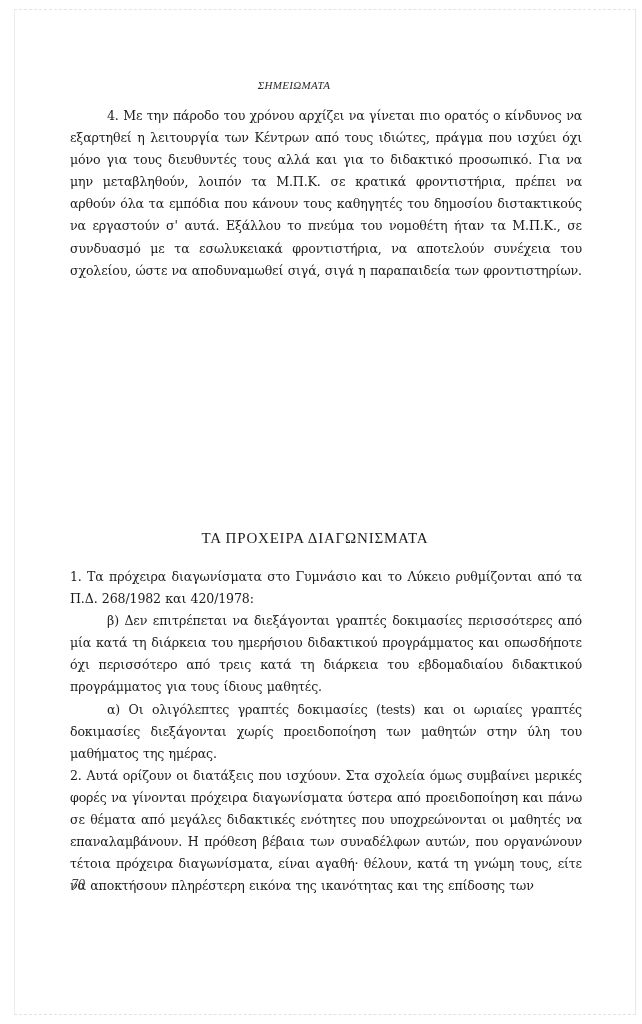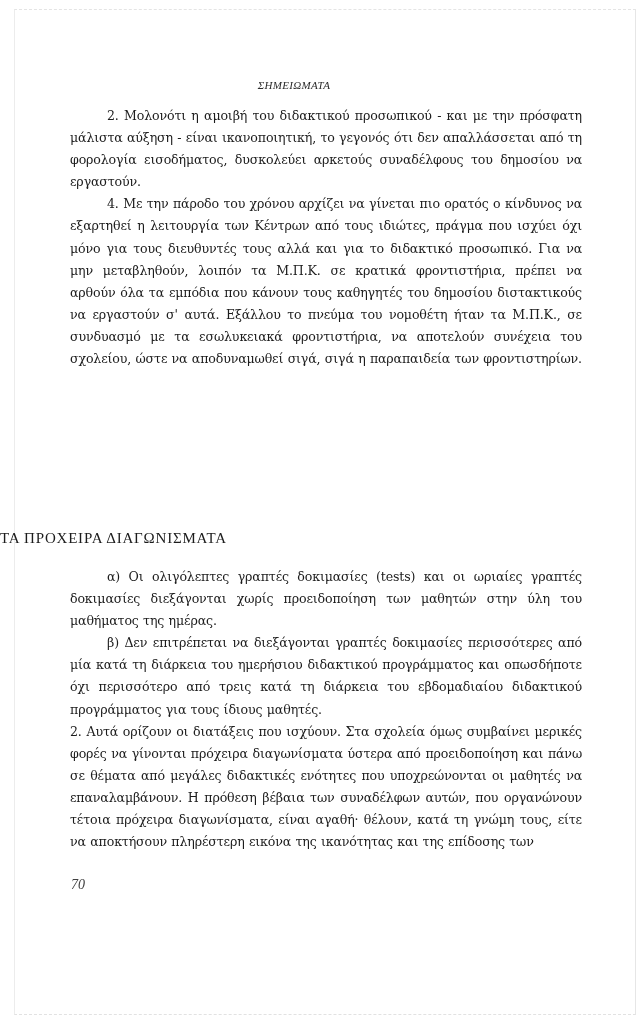--- a/index.html
+++ b/index.html
@@ -56,21 +56,21 @@
     .text-block p.indent {
       text-indent: 37px;
     }
     #block-notes { top: 105px; }
     #block-section { top: 566px; }
     .section-title {
       position: absolute;
       top: 530px;
       left: 0;
       width: 630px;
-      text-align: left;
+      text-align: center;
       font-family: "Liberation Serif", serif;
       font-size: 15px;
       letter-spacing: 0.8px;
       color: #1c1c1c;
     }
     .page-number {
       position: absolute;
       top: 877px;
       left: 71px;
       font-family: "Liberation Serif", serif;
@@ -80,25 +80,25 @@
     }
   </style>
 </head>
 <body>
 
 <div class="page-edge"></div>
 
 <div class="running-head">ΣΗΜΕΙΩΜΑΤΑ</div>
 
 <div class="text-block" id="block-notes">
-  <p class="indent">2. Μολονότι η αμοιβή του διδακτικού προσωπικού - και με την πρόσφατη μάλιστα αύξηση - είναι ικανοποιητική, το γεγονός ότι δεν απαλλάσσεται από τη φορολογία εισοδήματος, δυσκολεύει αρκετούς συναδέλφους του δημοσίου να εργαστούν.</p>
   <p class="indent">4. Με την πάροδο του χρόνου αρχίζει να γίνεται πιο ορατός ο κίνδυνος να εξαρτηθεί η λειτουργία των Κέντρων από τους ιδιώτες, πράγμα που ισχύει όχι μόνο για τους διευθυντές τους αλλά και για το διδακτικό προσωπικό. Για να μην μεταβληθούν, λοιπόν τα Μ.Π.Κ. σε κρατικά φροντιστήρια, πρέπει να αρθούν όλα τα εμπόδια που κάνουν τους καθηγητές του δημοσίου διστακτικούς να εργαστούν σ' αυτά. Εξάλλου το πνεύμα του νομοθέτη ήταν τα Μ.Π.Κ., σε συνδυασμό με τα εσωλυκειακά φροντιστήρια, να αποτελούν συνέχεια του σχολείου, ώστε να αποδυναμωθεί σιγά, σιγά η παραπαιδεία των φροντιστηρίων.</p>
 </div>
 
 <div class="section-title">ΤΑ ΠΡΟΧΕΙΡΑ ΔΙΑΓΩΝΙΣΜΑΤΑ</div>
 
 <div class="text-block" id="block-section">
+  <p>1. Τα πρόχειρα διαγωνίσματα στο Γυμνάσιο και το Λύκειο ρυθμίζονται από τα Π.Δ. 268/1982 και 420/1978:</p>
+  <p class="indent">β) Δεν επιτρέπεται να διεξάγονται γραπτές δοκιμασίες περισσότερες από μία κατά τη διάρκεια του ημερήσιου διδακτικού προγράμματος και οπωσδήποτε όχι περισσότερο από τρεις κατά τη διάρκεια του εβδομαδιαίου διδακτικού προγράμματος για τους ίδιους μαθητές.</p>
   <p class="indent">α) Οι ολιγόλεπτες γραπτές δοκιμασίες (tests) και οι ωριαίες γραπτές δοκιμασίες διεξάγονται χωρίς προειδοποίηση των μαθητών στην ύλη του μαθήματος της ημέρας.</p>
-  <p class="indent">β) Δεν επιτρέπεται να διεξάγονται γραπτές δοκιμασίες περισσότερες από μία κατά τη διάρκεια του ημερήσιου διδακτικού προγράμματος και οπωσδήποτε όχι περισσότερο από τρεις κατά τη διάρκεια του εβδομαδιαίου διδακτικού προγράμματος για τους ίδιους μαθητές.</p>
   <p>2. Αυτά ορίζουν οι διατάξεις που ισχύουν. Στα σχολεία όμως συμβαίνει μερικές φορές να γίνονται πρόχειρα διαγωνίσματα ύστερα από προειδοποίηση και πάνω σε θέματα από μεγάλες διδακτικές ενότητες που υποχρεώνονται οι μαθητές να επαναλαμβάνουν. Η πρόθεση βέβαια των συναδέλφων αυτών, που οργανώνουν τέτοια πρόχειρα διαγωνίσματα, είναι αγαθή· θέλουν, κατά τη γνώμη τους, είτε να αποκτήσουν πληρέστερη εικόνα της ικανότητας και της επίδοσης των</p>
 </div>
 
 <div class="page-number">70</div>
 
 </body></html>

